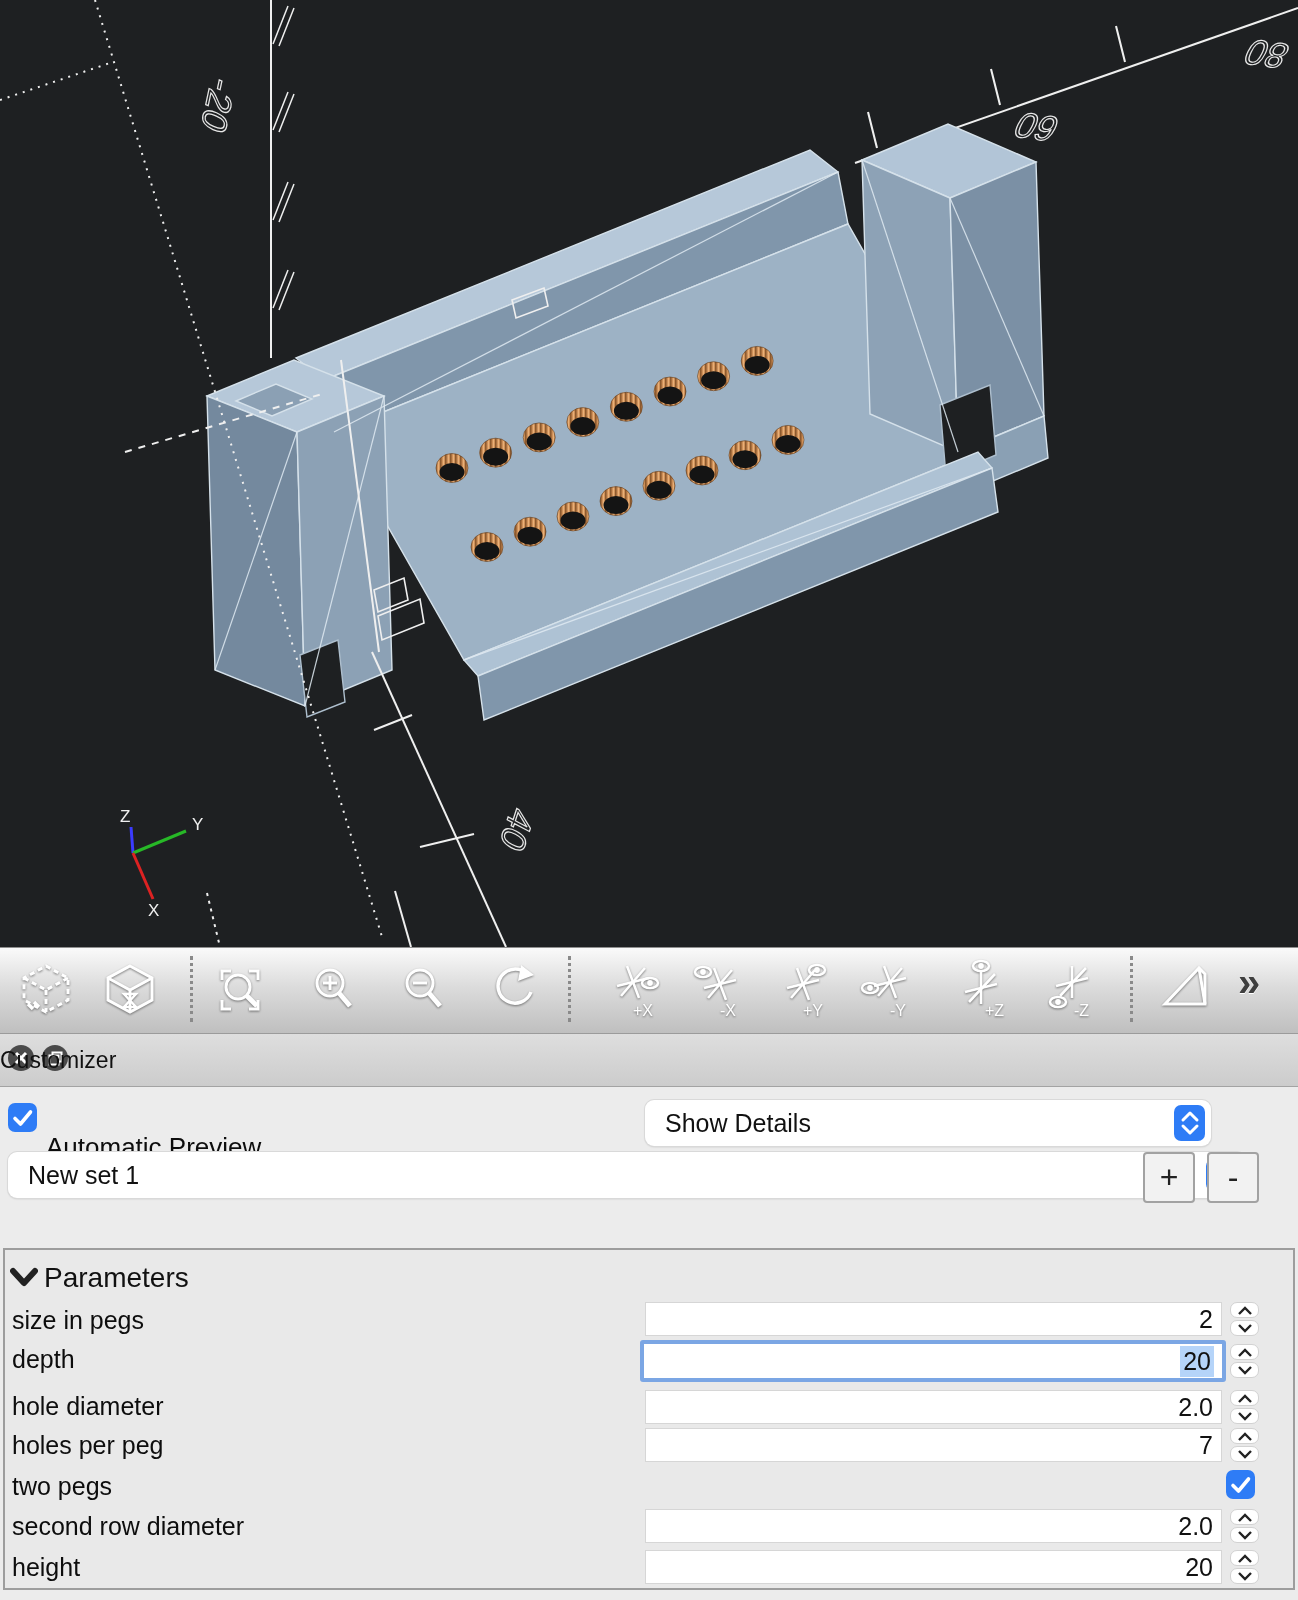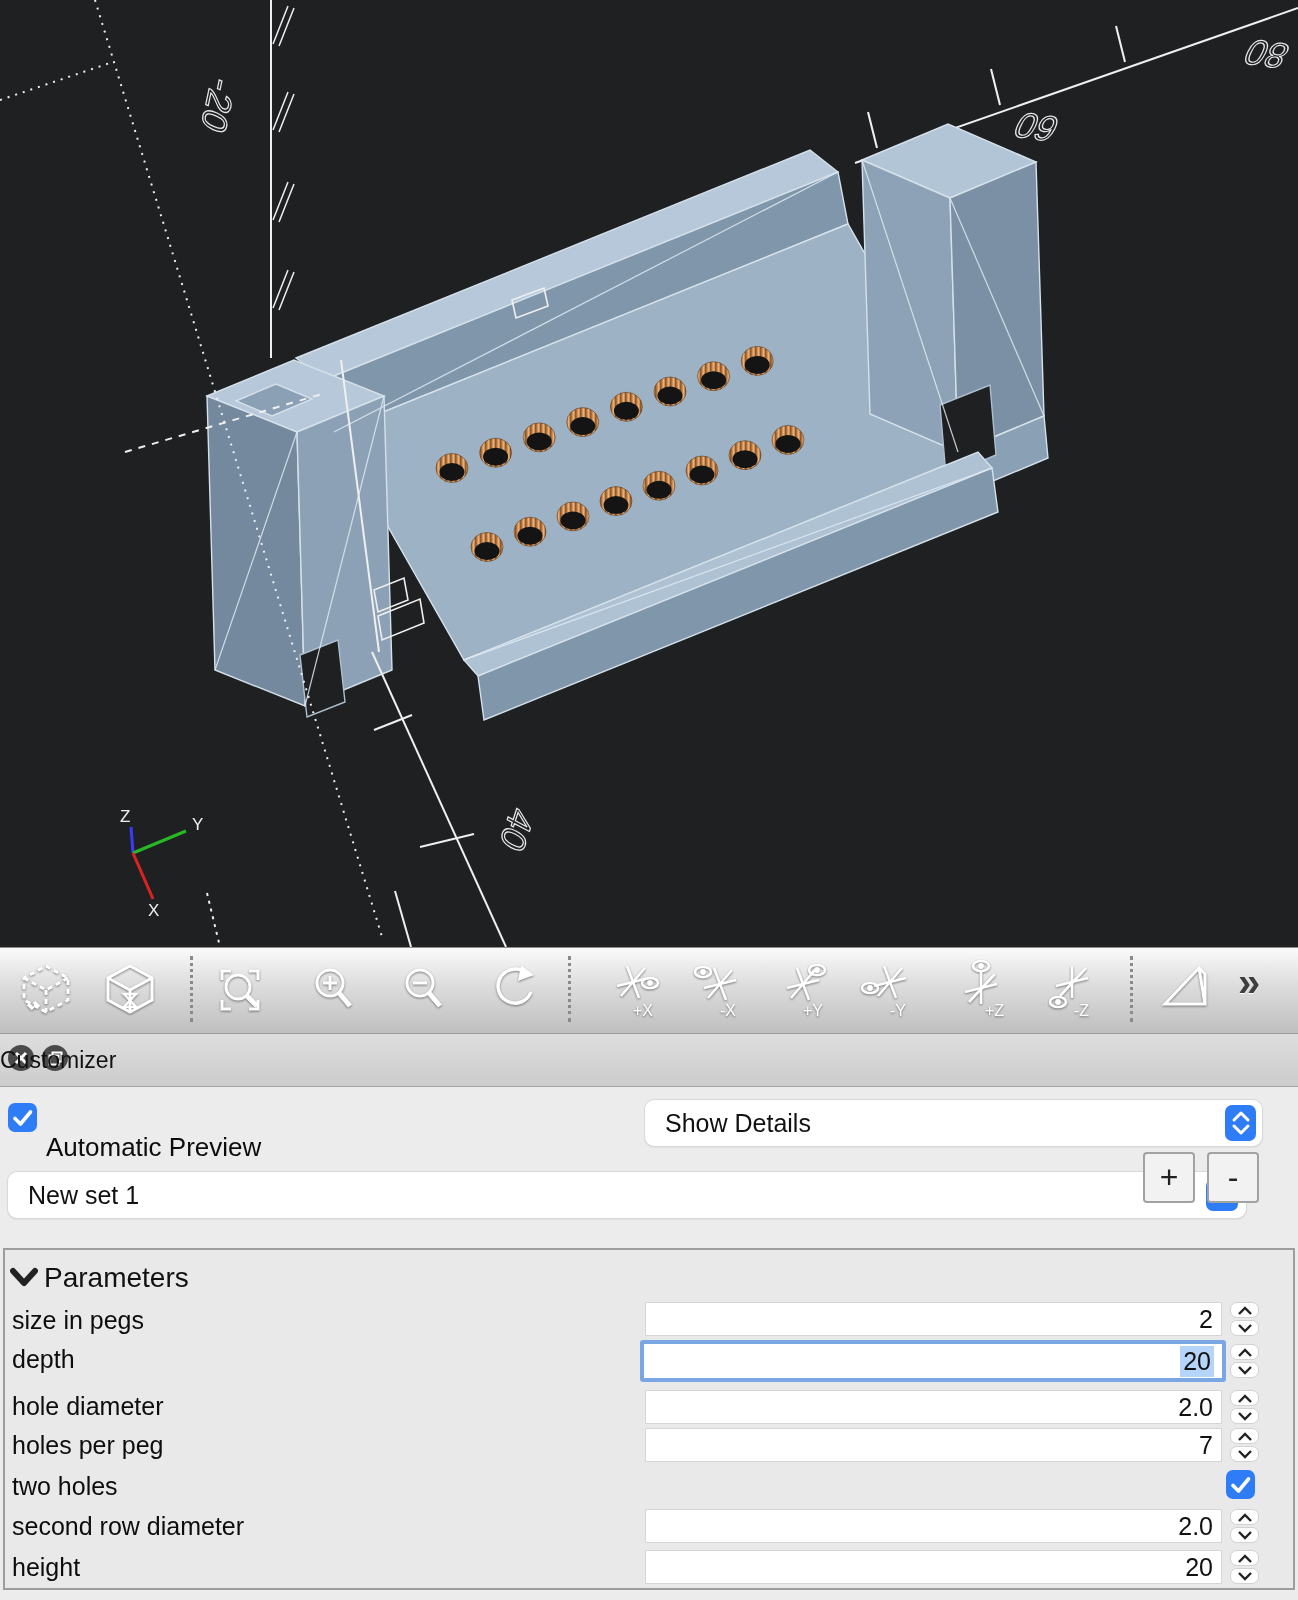--- a/index.html
+++ b/index.html
@@ -316,31 +316,31 @@
 
 <div id="panelbody"></div>
 
 <div style="position:absolute;left:8px;top:1103px;" class="checkbox">
   <svg width="28" height="28" viewBox="0 0 28 28">
     <polyline points="6,14.5 11.5,20 21.5,8" fill="none" stroke="#fff" stroke-width="3.6" stroke-linecap="round" stroke-linejoin="round"></polyline>
     </svg>
 </div>
 <div style="position:absolute;left:46px;top:1104px;font-size:26px;color:#0d0d0d;margin-top:28px;">Automatic Preview</div>
 
-<div class="combo" style="left:645px;top:1100px;width:617px;height:46px;">
+<div class="combo" style="left:645px;top:1100px;width:566px;height:46px;">
   <div class="val">Show Details</div>
   <div class="bluebtn" style="right:6px;top:5px;width:31px;height:36px;">
     <svg width="24" height="28" viewBox="0 0 24 28">
       <polyline points="5,11 12,4 19,11" fill="none" stroke="#fff" stroke-width="3" stroke-linecap="round" stroke-linejoin="round"></polyline>
       <polyline points="5,17 12,24 19,17" fill="none" stroke="#fff" stroke-width="3" stroke-linecap="round" stroke-linejoin="round"></polyline>
       </svg>
   </div>
 </div>
 
-<div class="combo" style="left:8px;top:1152px;width:1238px;height:46px;margin-top:20px;">
+<div class="combo" style="left:8px;top:1152px;width:1238px;height:46px;">
   <div class="val">New set 1</div>
   <div class="bluebtn" style="right:8px;top:7px;width:32px;height:32px;">
     <svg width="26" height="26" viewBox="0 0 26 26">
       <polyline points="7,10 13,17 19,10" fill="none" stroke="#fff" stroke-width="3.4" stroke-linecap="round" stroke-linejoin="round"></polyline>
       </svg>
   </div>
 </div>
 <div class="pushbtn" style="left:1143px;">+</div>
 <div class="pushbtn" style="left:1207px;">-</div>
 
@@ -413,21 +413,21 @@
         <polyline points="2,8 8,2 14,8" fill="none" stroke="#222" stroke-width="2.4"></polyline>
       </svg>
     </div>
   <div class="spinbtn">
       <svg width="16" height="9" viewBox="0 0 16 9">
         <polyline points="2,1 8,7 14,1" fill="none" stroke="#222" stroke-width="2.4"></polyline>
       </svg>
     </div>
 </div>
 
-<div class="plabel" style="top:1472px">two holes</div>
+<div class="plabel" style="top:1472px">two pegs</div>
 <div class="checkbox" style="position:absolute;left:1226px;top:1470px;">
   <svg width="28" height="28" viewBox="0 0 28 28">
     <polyline points="6,14.5 11.5,20 21.5,8" fill="none" stroke="#fff" stroke-width="3.6" stroke-linecap="round" stroke-linejoin="round"></polyline>
     </svg>
 </div>
 
 <div class="plabel" style="top:1512px">second row diameter</div>
 <div class="pinput" style="top:1509px">
     <span>2.0</span>
   </div>

